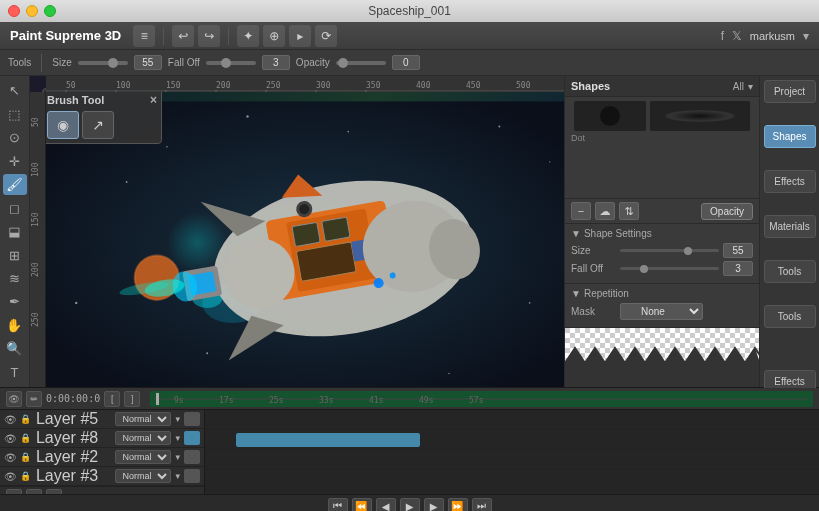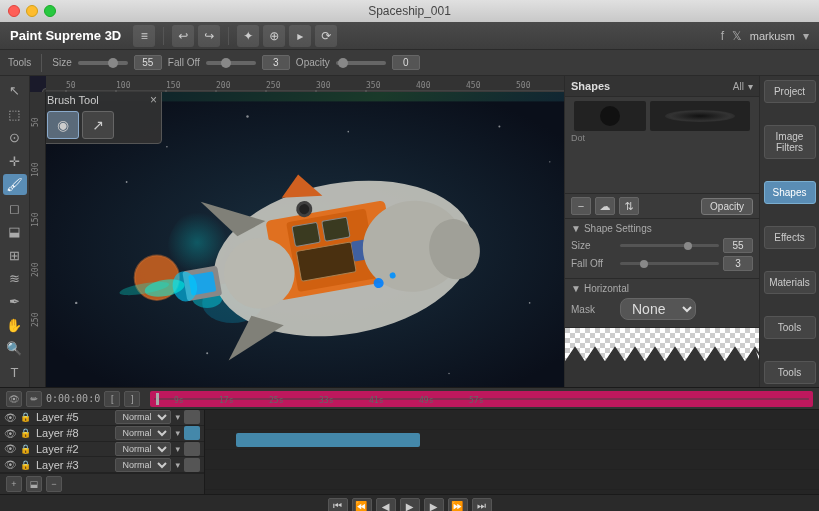--- a/index.html
+++ b/index.html
@@ -147,20 +147,21 @@
       background: rgba(50,50,50,0.92);
       border: 1px solid #555;
       border-radius: 4px;
       padding: 4px;
     }
     #brush-panel-header {
       display: flex;
       align-items: center;
       justify-content: space-between;
       margin-bottom: 4px;
+      font-weight: bold;
     }
     #brush-panel-title { font-size: 11px; color: #ccc; }
     #brush-panel-close { color: #aaa; cursor: pointer; font-size: 12px; }
     #brush-panel-tools {
       display: flex;
       gap: 3px;
     }
     .brush-tool-btn {
       width: 32px; height: 28px;
       background: #444;
@@ -274,24 +275,24 @@
       color: #ddd;
       font-size: 10px;
       text-align: center;
       padding: 1px 2px;
     }
 
     #repetition-section { padding: 4px 6px; }
     .mask-select {
       background: #555;
       border: 1px solid #666;
-      border-radius: 8px;
+      border-radius: 2px;
       color: #ddd;
-      font-size: 14px;
-      padding: 1px 7px;
+      font-size: 10px;
+      padding: 1px 16px;
       cursor: pointer;
     }
 
     
     #right-tabs {
       width: 60px;
       background: #353535;
       border-left: 1px solid #2a2a2a;
       display: flex;
       flex-direction: column;
@@ -354,21 +355,21 @@
     }
     .track-row {
       height: 20px;
       display: flex;
       align-items: center;
       padding: 0 4px;
       gap: 4px;
       border-bottom: 1px solid #222;
     }
     .track-vis { color: #aaa; font-size: 10px; cursor: pointer; }
-    .track-name { font-size: 11px; color: #ccc; flex: 1; }
+    .track-name { font-size: 16px; color: #ccc; flex: 1; }
     .track-mode-select {
       font-size: 9px;
       background: #444;
       border: 1px solid #555;
       border-radius: 2px;
       color: #ccc;
       padding: 0 2px;
     }
     .track-color-thumb {
       width: 16px; height: 14px;
@@ -668,21 +669,21 @@
         <div class="settings-slider">
           <div class="settings-slider-thumb" style="left:20%;"></div>
         </div>
         <input class="settings-value" value="3" style="">
       </div>
     </div>
 
     <div id="repetition-section">
       <div class="settings-section-title">
         <span>▼</span>
-        <span>Horizontal</span>
+        <span>Repetition</span>
       </div>
       <div class="settings-row">
         <span class="settings-label">Mask</span>
         <select class="mask-select">
           <option>None</option>
           <option>Linear</option>
           <option>Radial</option>
         </select>
       </div>
     </div>
@@ -702,42 +703,41 @@
 
         <polyline points="0,35 10,20 20,35 30,20 40,35 50,20 60,35 70,20 80,35 90,20 100,35 110,20 120,35 130,20 140,35 150,20 160,35 170,20 180,35 190,20 200,35" fill="none" stroke="#333" stroke-width="2"></polyline>
 
         <polygon points="0,60 0,35 10,20 20,35 30,20 40,35 50,20 60,35 70,20 80,35 90,20 100,35 110,20 120,35 130,20 140,35 150,20 160,35 170,20 180,35 190,20 195,35 195,60" fill="#333"></polygon>
       </svg>
     </div>
   </div>
 
   <div id="right-tabs">
     <div class="right-tab">Project</div>
-    <div class="right-tab">Image Filters</div>
     <div class="right-tab active">Shapes</div>
     <div class="right-tab">Effects</div>
     <div class="right-tab">Materials</div>
     <div class="right-tab">Tools</div>
     <div class="right-tab">Tools</div>
     <div style="flex:1;"></div>
     <div class="right-tab">Effects</div>
     <div class="right-tab">Paint</div>
   </div>
 </div>
 
 <div id="timeline-outer" style="height:130px;background:#2d2d2d;border-top:1px solid #1a1a1a;display:flex;flex-direction:column;">
 
   <div id="timeline-header" style="height:22px;background:#333;display:flex;align-items:center;padding:0 6px;gap:4px;border-bottom:1px solid #1a1a1a;">
     <div class="timeline-btn">👁</div>
     <div class="timeline-btn">✏</div>
     <span class="timeline-time">0:00:00:0</span>
     <div class="timeline-btn">[</div>
     <div class="timeline-btn">]</div>
 
-    <div style="flex:1;margin-left:6px;height:16px;background:#be185d;border-radius:2px;display:flex;align-items:flex-end;padding:0 4px;overflow:hidden;">
+    <div style="flex:1;margin-left:6px;height:16px;background:#14532d;border-radius:2px;display:flex;align-items:flex-end;padding:0 4px;overflow:hidden;">
       <svg width="100%" height="16">
         <line x1="0" y1="8" x2="100%" y2="8" stroke="#444" stroke-width="1"></line>
         <rect x="2" y="2" width="3" height="12" fill="#aaa"></rect>
         <g fill="#666" font-size="8" font-family="monospace">
           <text x="20" y="12">9s</text>
           <text x="65" y="12">17s</text>
           <text x="115" y="12">25s</text>
           <text x="165" y="12">33s</text>
           <text x="215" y="12">41s</text>
           <text x="265" y="12">49s</text>

